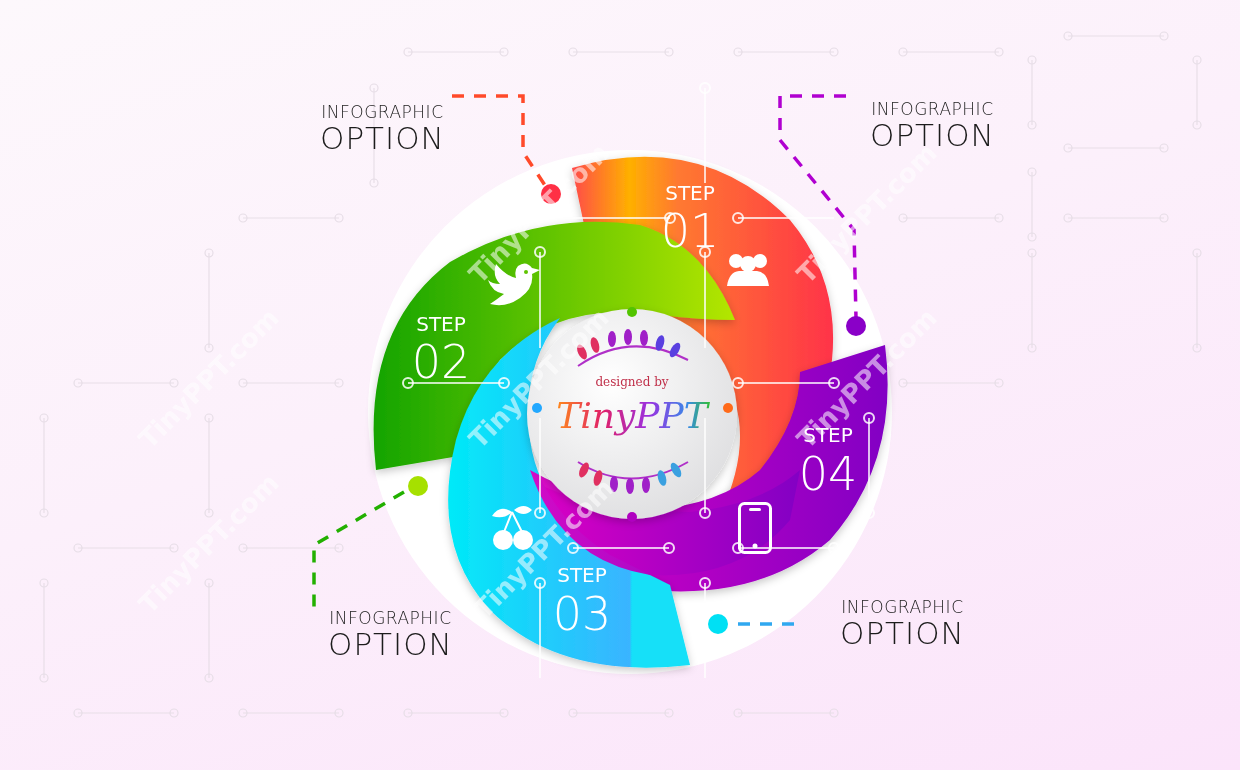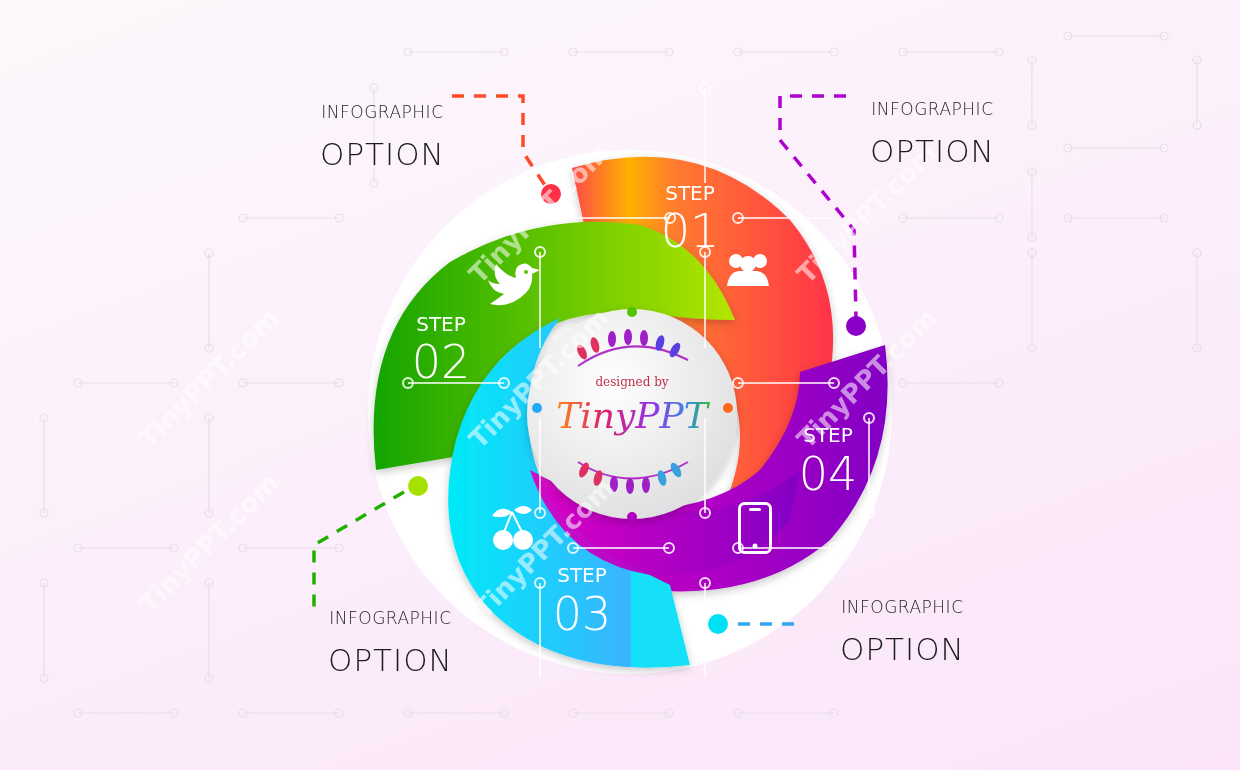--- a/index.html
+++ b/index.html
@@ -4,21 +4,21 @@
 <style>
   html, body { margin:0; padding:0; }
   body {
     width:1240px; height:770px; overflow:hidden; position:relative;
     background: linear-gradient(160deg, #fdf8fc 0%, #fcf0fb 45%, #fbe4fa 100%);
     font-family: "DejaVu Sans", "Liberation Sans", sans-serif;
   }
   #stage { position:absolute; left:0; top:0; width:1240px; height:770px; }
   .opt { position:absolute; color:#1c1c1c; line-height:1; }
   .opt .small { font-size:17px; letter-spacing:0.5px; font-weight:300; display:block;text-align:center; }
-  .opt .big { font-size:31px; letter-spacing:1px; font-weight:300; display:block; margin-top:18px; }
+  .opt .big { font-size:31px; letter-spacing:1px; font-weight:300; display:block; margin-top:2px; }
   .step-lbl { fill:#ffffff; font-family:"DejaVu Sans", sans-serif; }
   .wm { fill:#ffffff; opacity:0.55; font-family:"DejaVu Sans", sans-serif; font-weight:bold; font-size:26px; }
 </style>
 </head>
 <body>
 
 <div id="stage">
 
   <svg width="1240" height="770" style="position:absolute;left:0;top:0">
     <g stroke="#ffffff" stroke-width="2" fill="none" opacity="0.95">

